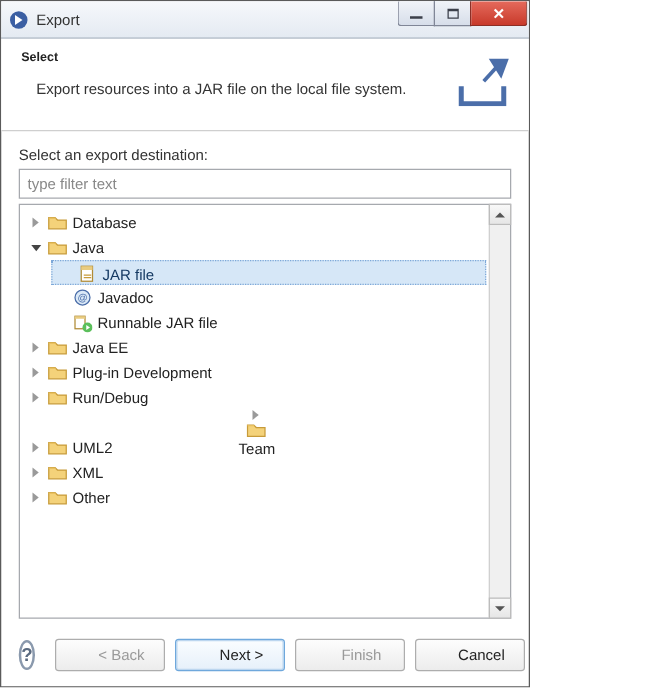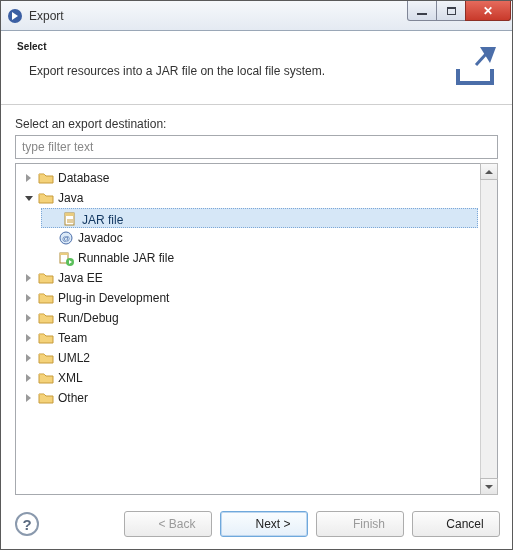--- a/index.html
+++ b/index.html
@@ -1,17 +1,17 @@
 <!DOCTYPE html>
 <html><head>
 <meta charset="utf-8">
 <style>
   * { box-sizing: border-box; }
   html, body { margin:0; padding:0; width:525px; height:550px; font-family:"Segoe UI",Tahoma,sans-serif; font-size:12px; background:#fff; }
-  .window { width:513px; height:550px; border:1px solid #5a5a5a; background:#fff; display:flex; flex-direction:column; }
+  .window { width:424px; height:550px; border:1px solid #5a5a5a; background:#fff; display:flex; flex-direction:column; }
   .titlebar { height:30px; background:linear-gradient(#f6f8fb,#e4eaf2); border-bottom:1px solid #9aa7b7; display:flex; align-items:center; padding:0 0 0 6px; }
   .title-icon { width:16px; height:16px; margin-right:6px; }
   .title-text { flex:1; color:#333; }
   .win-controls { display:flex; align-items:flex-start; height:100%; }
   .win-btn { width:30px; height:20px; border:1px solid #808697; border-top:none; background:linear-gradient(#f0f3f8,#d7deea); margin-left:-1px; display:flex; align-items:center; justify-content:center; }
   .win-btn.min { border-bottom-left-radius:3px; }
   .win-btn.close { background:linear-gradient(#e56a5c,#c83a2b); border-color:#8b2f26; width:46px; border-bottom-right-radius:3px; margin-right:1px; }
   .glyph-min { width:10px; height:0; border-top:2px solid #3b3f4a; margin-top:6px; }
   .glyph-max { width:9px; height:8px; border:1px solid #3b3f4a; border-top-width:2px; }
   .glyph-x { font-weight:bold; color:#fff; font-size:12px; }
@@ -179,21 +179,21 @@
               <div class="tri closed"></div>
             </span>
             <span class="node-icon">
               <svg width="16" height="16" viewBox="0 0 16 16">
                 <path d="M1 4 L6 4 L8 6 L15 6 L15 13 L1 13 Z" fill="#f4d27a" stroke="#c79b3a"></path>
                 <path d="M1 4 L6 4 L7 5 L1 5 Z" fill="#e8bf5e"></path>
               </svg>
             </span>
             <span class="node-label">Run/Debug</span>
           </div>
-          <div class="node" style="padding-left: 4px;">
+          <div class="node" style="padding-left: 4px; flex-direction: column;">
             <span class="disclosure">
               <div class="tri closed"></div>
             </span>
             <span class="node-icon">
               <svg width="16" height="16" viewBox="0 0 16 16">
                 <path d="M1 4 L6 4 L8 6 L15 6 L15 13 L1 13 Z" fill="#f4d27a" stroke="#c79b3a"></path>
                 <path d="M1 4 L6 4 L7 5 L1 5 Z" fill="#e8bf5e"></path>
               </svg>
             </span>
             <span class="node-label">Team</span>

